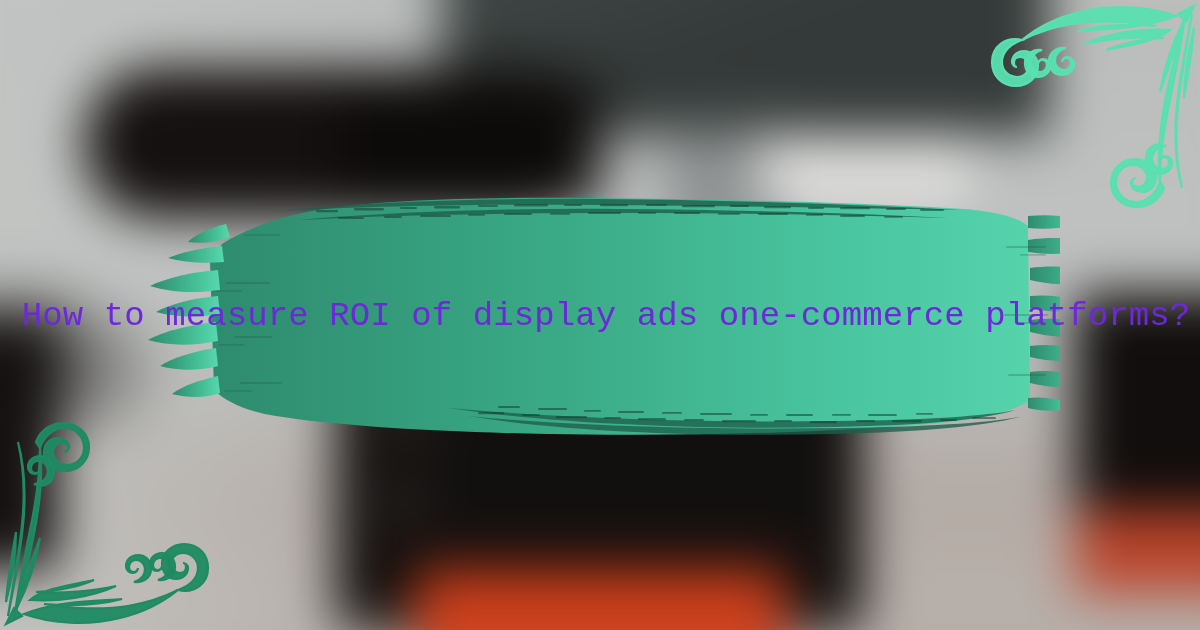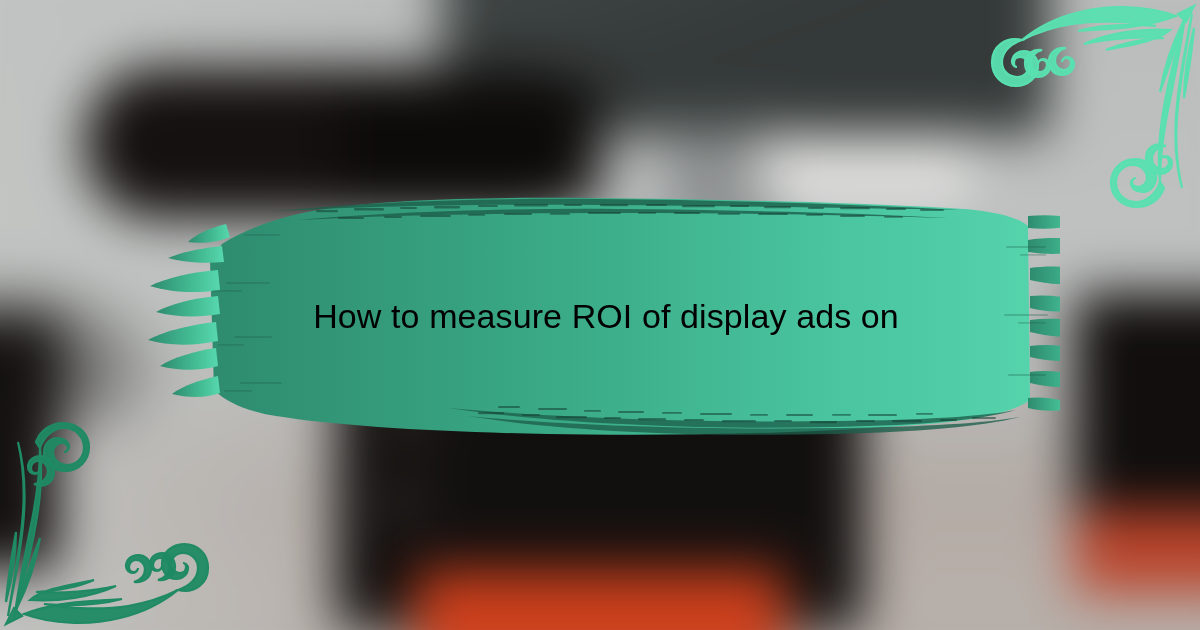--- a/index.html
+++ b/index.html
@@ -230,22 +230,22 @@
     position: absolute;
     left: 196px;
     top: 232px;
     width: 820px;
     height: 170px;
     display: flex;
     flex-direction: row;
     align-items: center;
     justify-content: center;
     text-align: center;
-    color: #000000;
-    font-family: Liberation Sans, sans-serif;
+    color: #6d28d9;
+    font-family: Liberation Mono, monospace;
     font-size: 34px;
     font-weight: 400;
     line-height: 1.62;
     letter-spacing: .1px;
   }
   .banner-title .line { display: block; white-space: nowrap; }
 </style>
 </head>
 <body>
 
@@ -457,15 +457,16 @@
         <rect x="872" y="68" width="26" height="1.8" rx="1"></rect>
         <rect x="856" y="128" width="44" height="2" rx="1"></rect>
         <rect x="870" y="136" width="28" height="1.8" rx="1"></rect>
         <rect x="860" y="188" width="38" height="2" rx="1"></rect>
       </g>
     </svg>
   </div>
 
   <div class="banner-title">
     <span class="line">How to measure ROI of display ads on</span>
+    <span class="line">e-commerce platforms?</span>
   </div>
 
 </div>
 
 </body></html>

